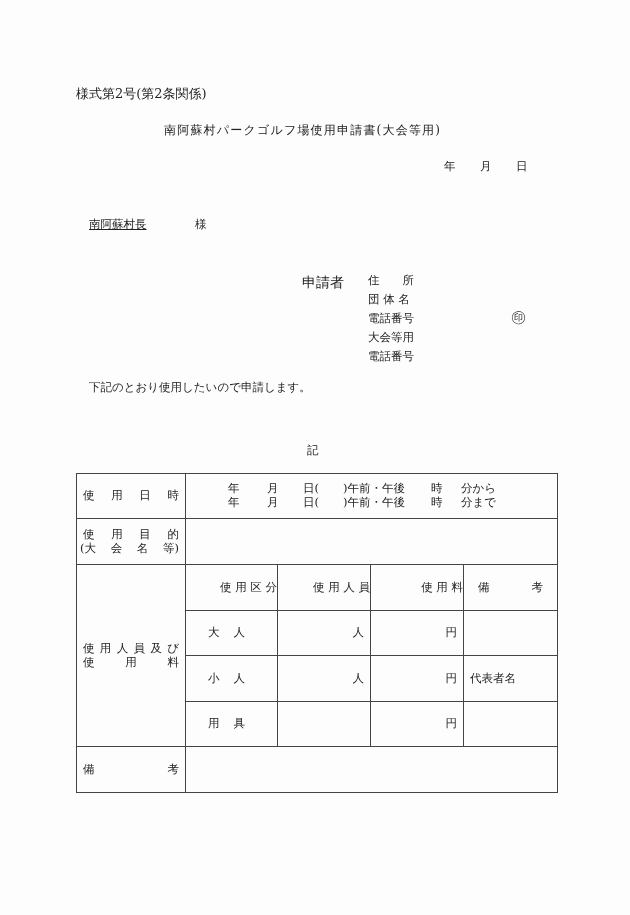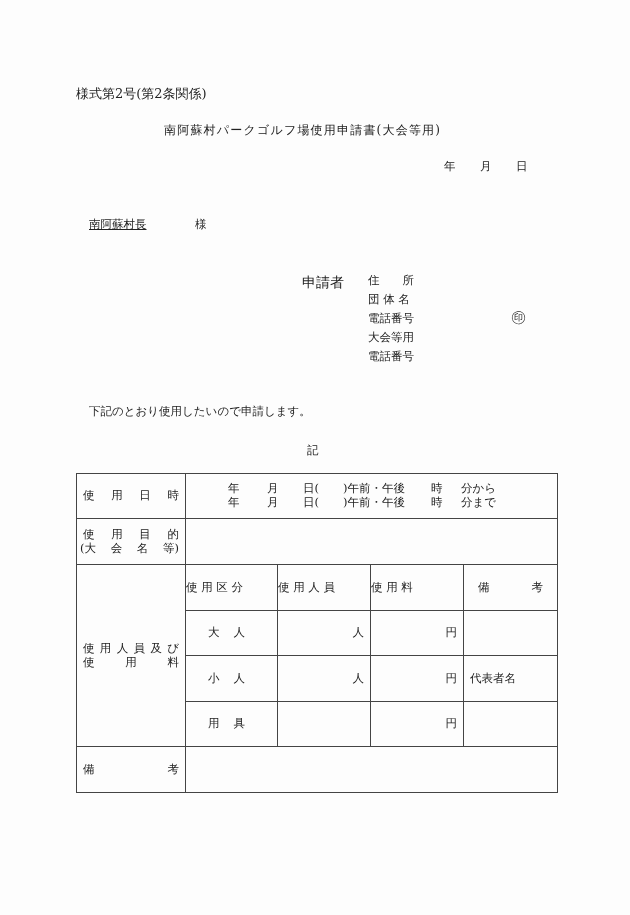--- a/index.html
+++ b/index.html
@@ -12,34 +12,34 @@
     .header-path { left: 76px; top: 3px; font-family: "Liberation Serif", serif; font-size: 12px; line-height: 14px; color: #111; }
     .header-path div { white-space: nowrap; }
     .title { left: 164px; top: 124px; font-size: 12px; letter-spacing: 1.2px; }
     .form-no { left: 76px; top: 87px; font-size: 13px; }
     .date { top: 161px; font-size: 11.5px; }
     .addressee { left: 89px; top: 219px; text-decoration: underline; }
     .sama { left: 195px; top: 219px; }
     .applicant { top: 275px; font-size: 14px; }
     .app-row { position: absolute; left: 368px; white-space: nowrap; line-height: 1; }
     .seal { left: 511px; top: 310px; font-size: 15px; }
-    .intro { left: 89px; top: 406px; }
+    .intro { left: 89px; top: 382px; }
     .ki { left: 307px; top: 445px; }
 
     table.form {
       position: absolute; left: 76px; top: 473px;
       border-collapse: collapse; width: 481px; table-layout: fixed;
     }
     table.form td {
       border: 1px solid #444; padding: 0; font-size: 11.5px;
       vertical-align: middle; line-height: 1.2;
     }
     .lbl { padding-left: 6px !important; padding-right: 6px !important; }
     .spread { display: flex; justify-content: space-between; }
-    .center { text-align: left; }
+    .center { text-align: right; }
     .right { text-align: right; padding-right: 6px !important; }
     .datetime-line { display: flex; padding-left: 42px; }
     .datetime-line span { display: inline-block; }
     .remarks-cell { padding-left: 6px !important; }
   </style>
 </head>
 <body>
 
 <div class="abs header-path">
 </div>

